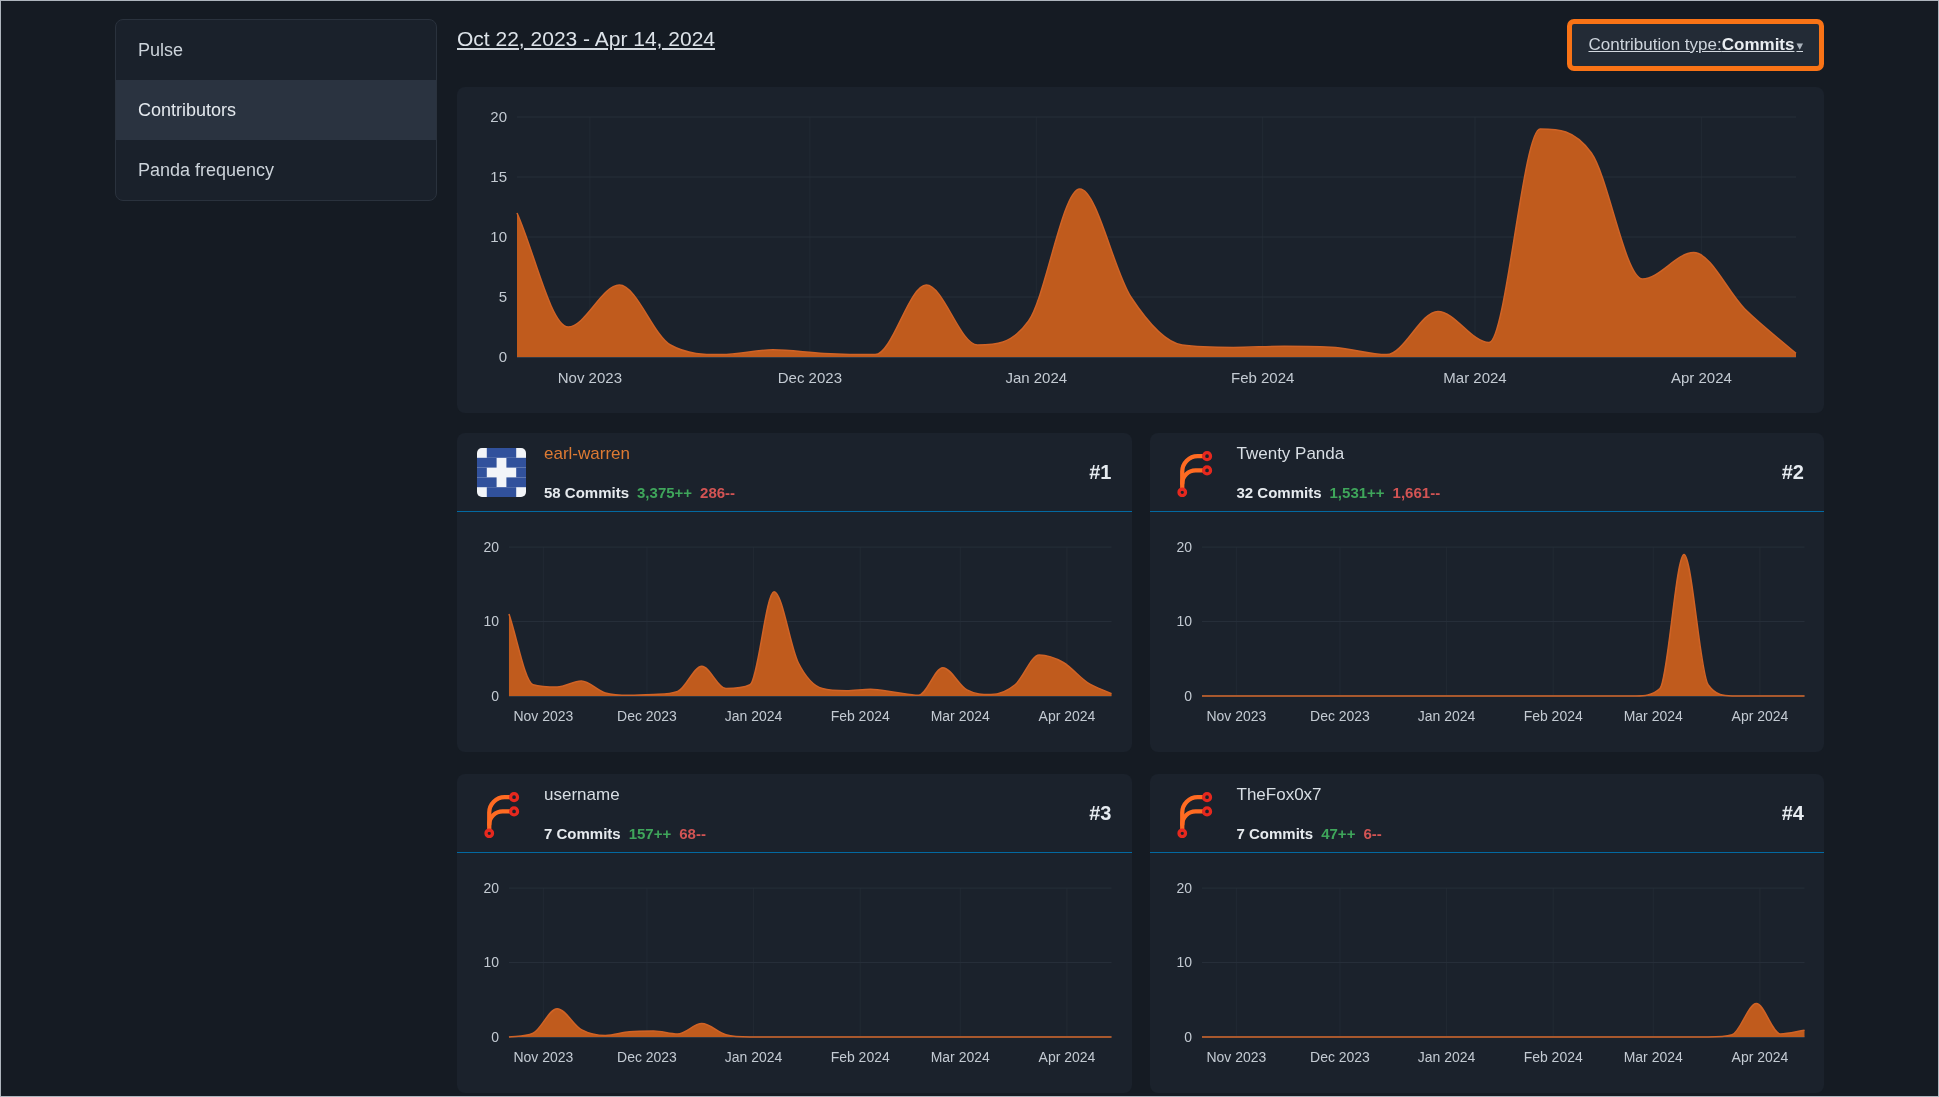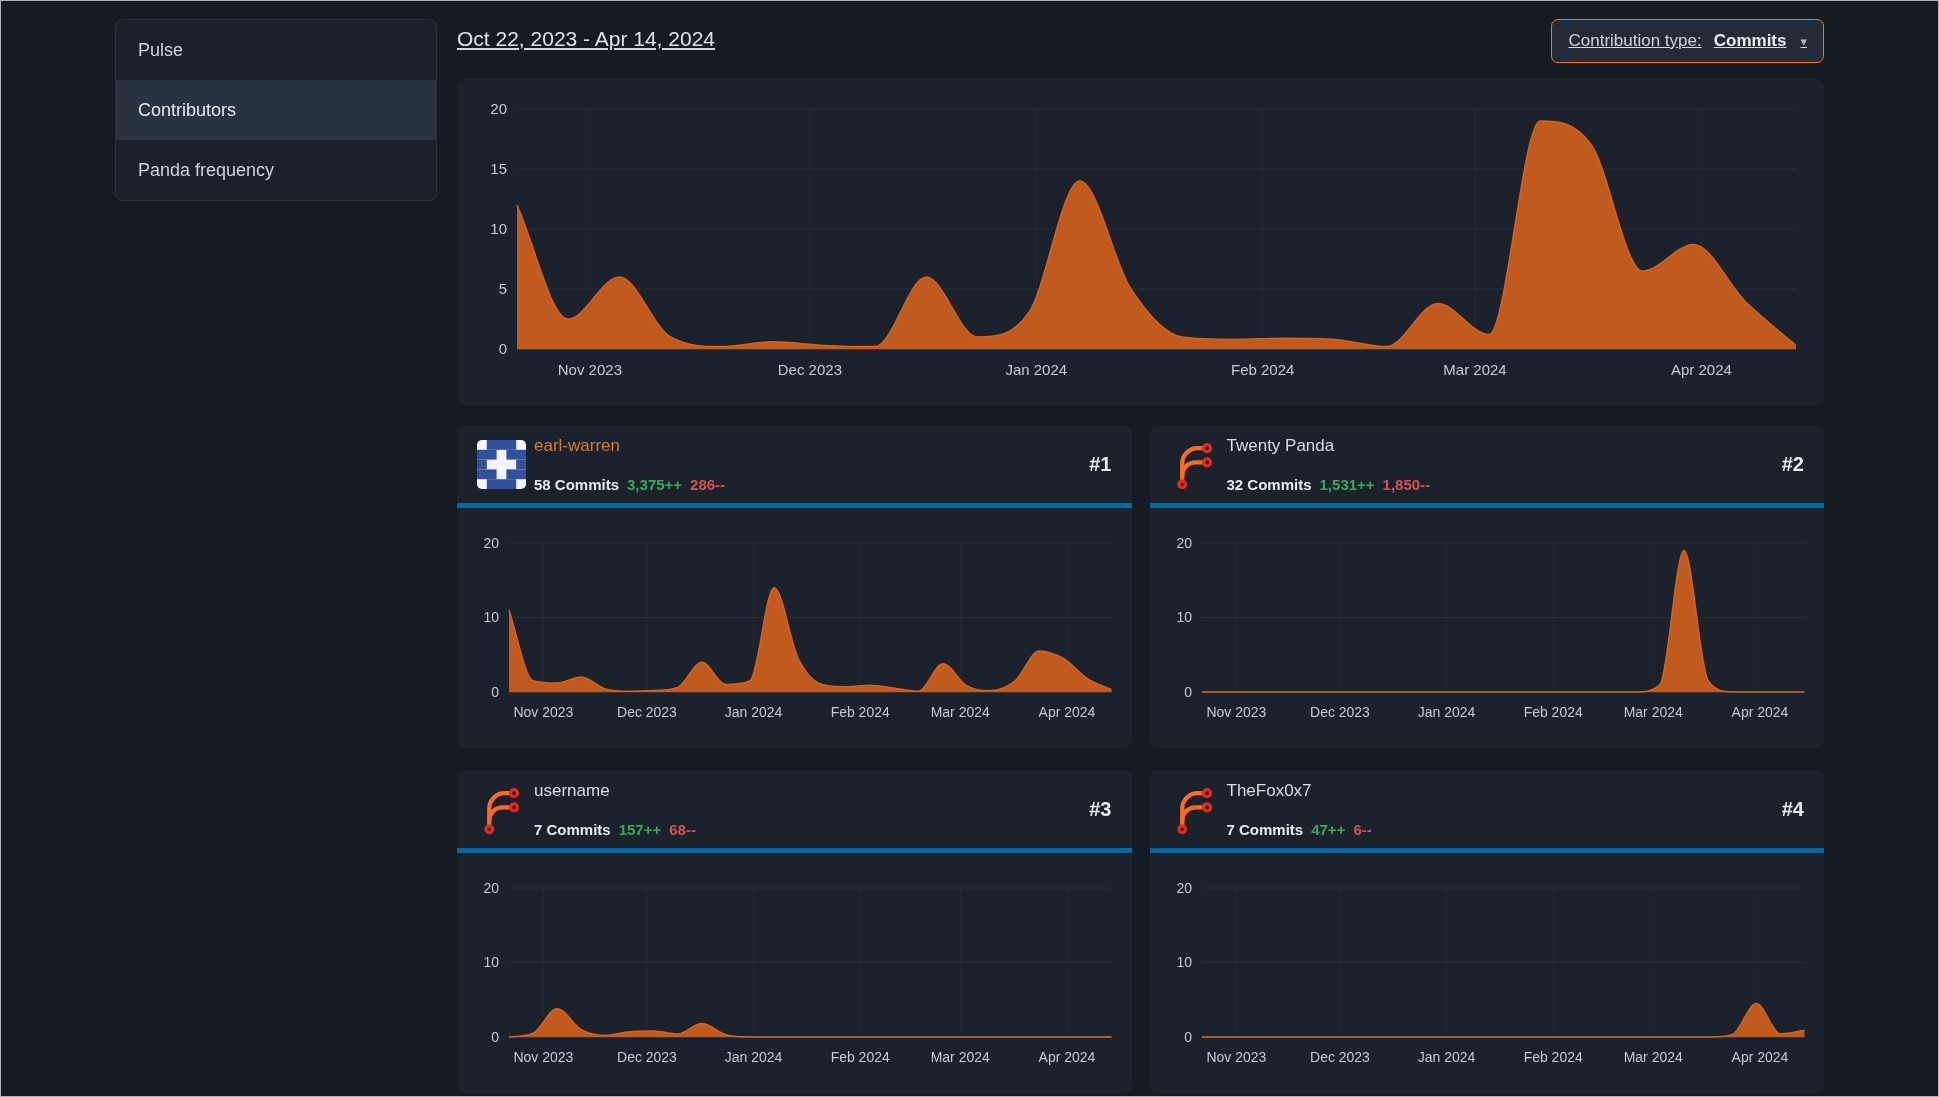--- a/index.html
+++ b/index.html
@@ -15,37 +15,37 @@
 
   
   .menu { width:320px; flex:none; background:#1a212b; border:1px solid #2a323d; border-radius:8px; overflow:hidden; align-self:flex-start; }
   .menu-item { height:60px; display:flex; align-items:center; padding:0 22px; font-size:18px; color:#ccd3da; cursor:pointer; }
   .menu-item.active { background:#2a3340; color:#e4e9ee; }
 
   
   .content { flex:1; min-width:0; }
   .content-header { display:flex; justify-content:space-between; align-items:flex-start; margin-bottom:16px;text-decoration:underline; }
   .date-range { font-size:21px; font-weight:400; color:#dde3e9; margin:8px 0 0; }
-  .type-btn { background:#232b36; border:1px solid #f97316; border-radius:7px; color:#cdd4dc;
-    font-size:17px; padding:11px 16px; display:flex; align-items:center; gap:12px; cursor:pointer; font-family:inherit; }
+  .type-btn { background:#232b36; border:5px solid #f97316; border-radius:7px; color:#cdd4dc;
+    font-size:17px; padding:11px 16px; display:flex; align-items:center; gap:0; cursor:pointer; font-family:inherit; }
   .type-btn b { color:#e9edf1; }
   .caret { font-size:13px; color:#aab2bb; margin-left:2px; }
 
   .panel { background:#1b222c; border-radius:8px; }
   .main-panel { padding:16px 20px 10px; margin-bottom:20px; }
   .hint { text-align:center; font-size:14px; font-weight:700; color:#e4e8ec; height:20px; line-height:20px; }
 
   svg.chart { display:block; width:100%; }
   .main-panel svg.chart { height:300px; }
   .card svg.chart { height:240px; }
   svg.chart text { fill:#c3cad2; }
 
   .cards-grid { display:grid; grid-template-columns:1fr 1fr; gap:22px 18px; }
   .card { background:#1b222c; border-radius:8px; overflow:hidden; }
-  .card-header { display:flex; align-items:center; gap:8px; padding:14px 20px; border-bottom:5px solid #0369a1; height:50px; }
+  .card-header { display:flex; align-items:center; gap:18px; padding:14px 20px; border-bottom:1px solid #0369a1; height:50px; }
   .avatar { width:49px; height:49px; flex:none; }
   .c-name { font-size:17px; color:#d8dee4; line-height:1.25; }
   .c-name.link { color:var(--accent,#dd7a33); cursor:pointer; }
   .c-stats { font-size:15px; font-weight:700; color:#e6eaee; margin-top:19px; display:flex; gap:8px; }
   .adds { color:var(--green,#3fa65b); }
   .dels { color:var(--red,#d35454); }
   .rank { margin-left:auto; font-weight:700; font-size:20px; color:#e6ebf0; }
 </style>
 </head>
 <body>
@@ -164,21 +164,21 @@
             <circle cx="36.3" cy="8" r="3.4" stroke="#e6281e" stroke-width="3.2"></circle>
             <path d="M12 35 A13 13 0 0 1 25 22 h7" stroke="#ff6b22" stroke-width="4.2"></path>
             <circle cx="36.3" cy="22" r="3.4" stroke="#e6281e" stroke-width="3.2"></circle>
             <circle cx="12" cy="43.4" r="3.2" stroke="#e6281e" stroke-width="3.2"></circle>
           </svg>
           <div>
             <div class="c-name">Twenty Panda</div>
             <div class="c-stats">
               <span>32 Commits</span>
               <span class="adds">1,531++</span>
-              <span class="dels">1,850--</span>
+              <span class="dels">1,661--</span>
             </div>
           </div>
           <div class="rank">#2</div>
         </div>
         <svg class="chart" viewBox="0 0 675 240">
             <line x1="86.4" y1="35" x2="86.4" y2="184" stroke="#222a34" stroke-width="1"></line>
             <text x="86.4" y="209" text-anchor="middle" font-size="14">Nov 2023</text>
             <line x1="190.1" y1="35" x2="190.1" y2="184" stroke="#222a34" stroke-width="1"></line>
             <text x="190.1" y="209" text-anchor="middle" font-size="14">Dec 2023</text>
             <line x1="296.8" y1="35" x2="296.8" y2="184" stroke="#222a34" stroke-width="1"></line>

